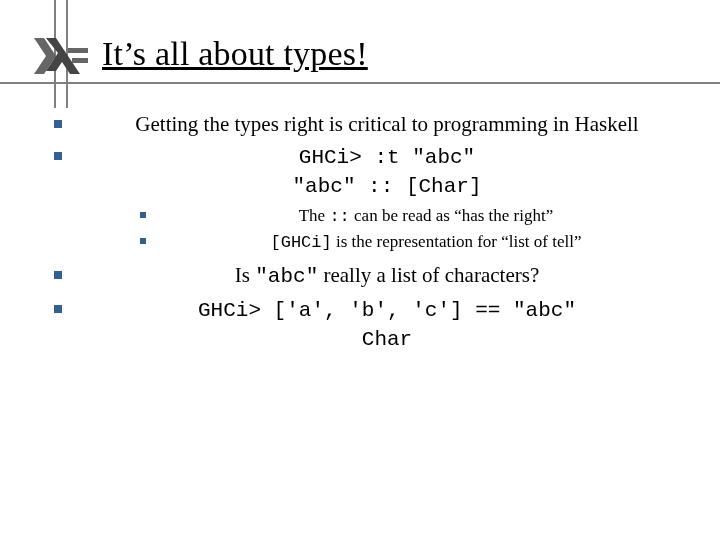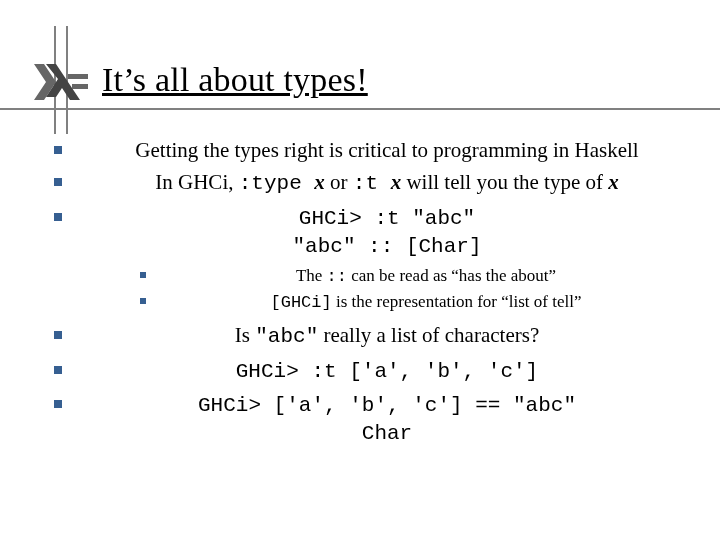--- a/index.html
+++ b/index.html
@@ -10,21 +10,20 @@
     background: #fff;
     font-family: "Times New Roman", Times, serif;
     color: #000;
     overflow: hidden;
   }
   .slide {
     position: relative;
     width: 720px;
     height: 480px;
     box-sizing: border-box;
-    margin-top: 26px;
   }
   .hline {
     position: absolute;
     left: 0;
     right: 0;
     height: 2px;
     background: #808080;
   }
   .hline.top { top: 82px; }
   .vline {
@@ -127,51 +126,40 @@
   </div>
 
   <div class="title">It’s all about types!</div>
 
   <div class="content">
     <ul class="top-list">
       <li>
         <span>Getting the types right is critical to programming in Haskell</span>
       </li>
       <li>
-        <span>In GHCi, </span>
-        <span class="code">:type </span>
-        <span class="var">x</span>
-        <span> or </span>
-        <span class="code">:t </span>
-        <span class="var">x</span>
-        <span> will tell you the type of </span>
-        <span class="var">x</span>
-      </li>
-      <li>
         <span class="code">GHCi&gt; :t "abc"</span>
         <span class="cont code">"abc" :: [Char]</span>
         <ul class="sub-list">
           <li>
             <span>The </span>
             <span class="code">::</span>
-            <span> can be read as “has the about”</span>
+            <span> can be read as “has the right”</span>
           </li>
           <li>
             <span class="code">[GHCi]</span>
             <span> is the representation for “list of tell”</span>
           </li>
         </ul>
       </li>
       <li>
         <span>Is </span>
         <span class="code">"abc"</span>
         <span> really a list of characters?</span>
       </li>
       <li>
-        <span class="code">GHCi&gt; :t ['a', 'b', 'c']</span>
       </li>
       <li>
         <span class="code">GHCi&gt; ['a', 'b', 'c'] == "abc"</span>
         <span class="cont code">Char</span>
       </li>
     </ul>
   </div>
 
 </div>
 

